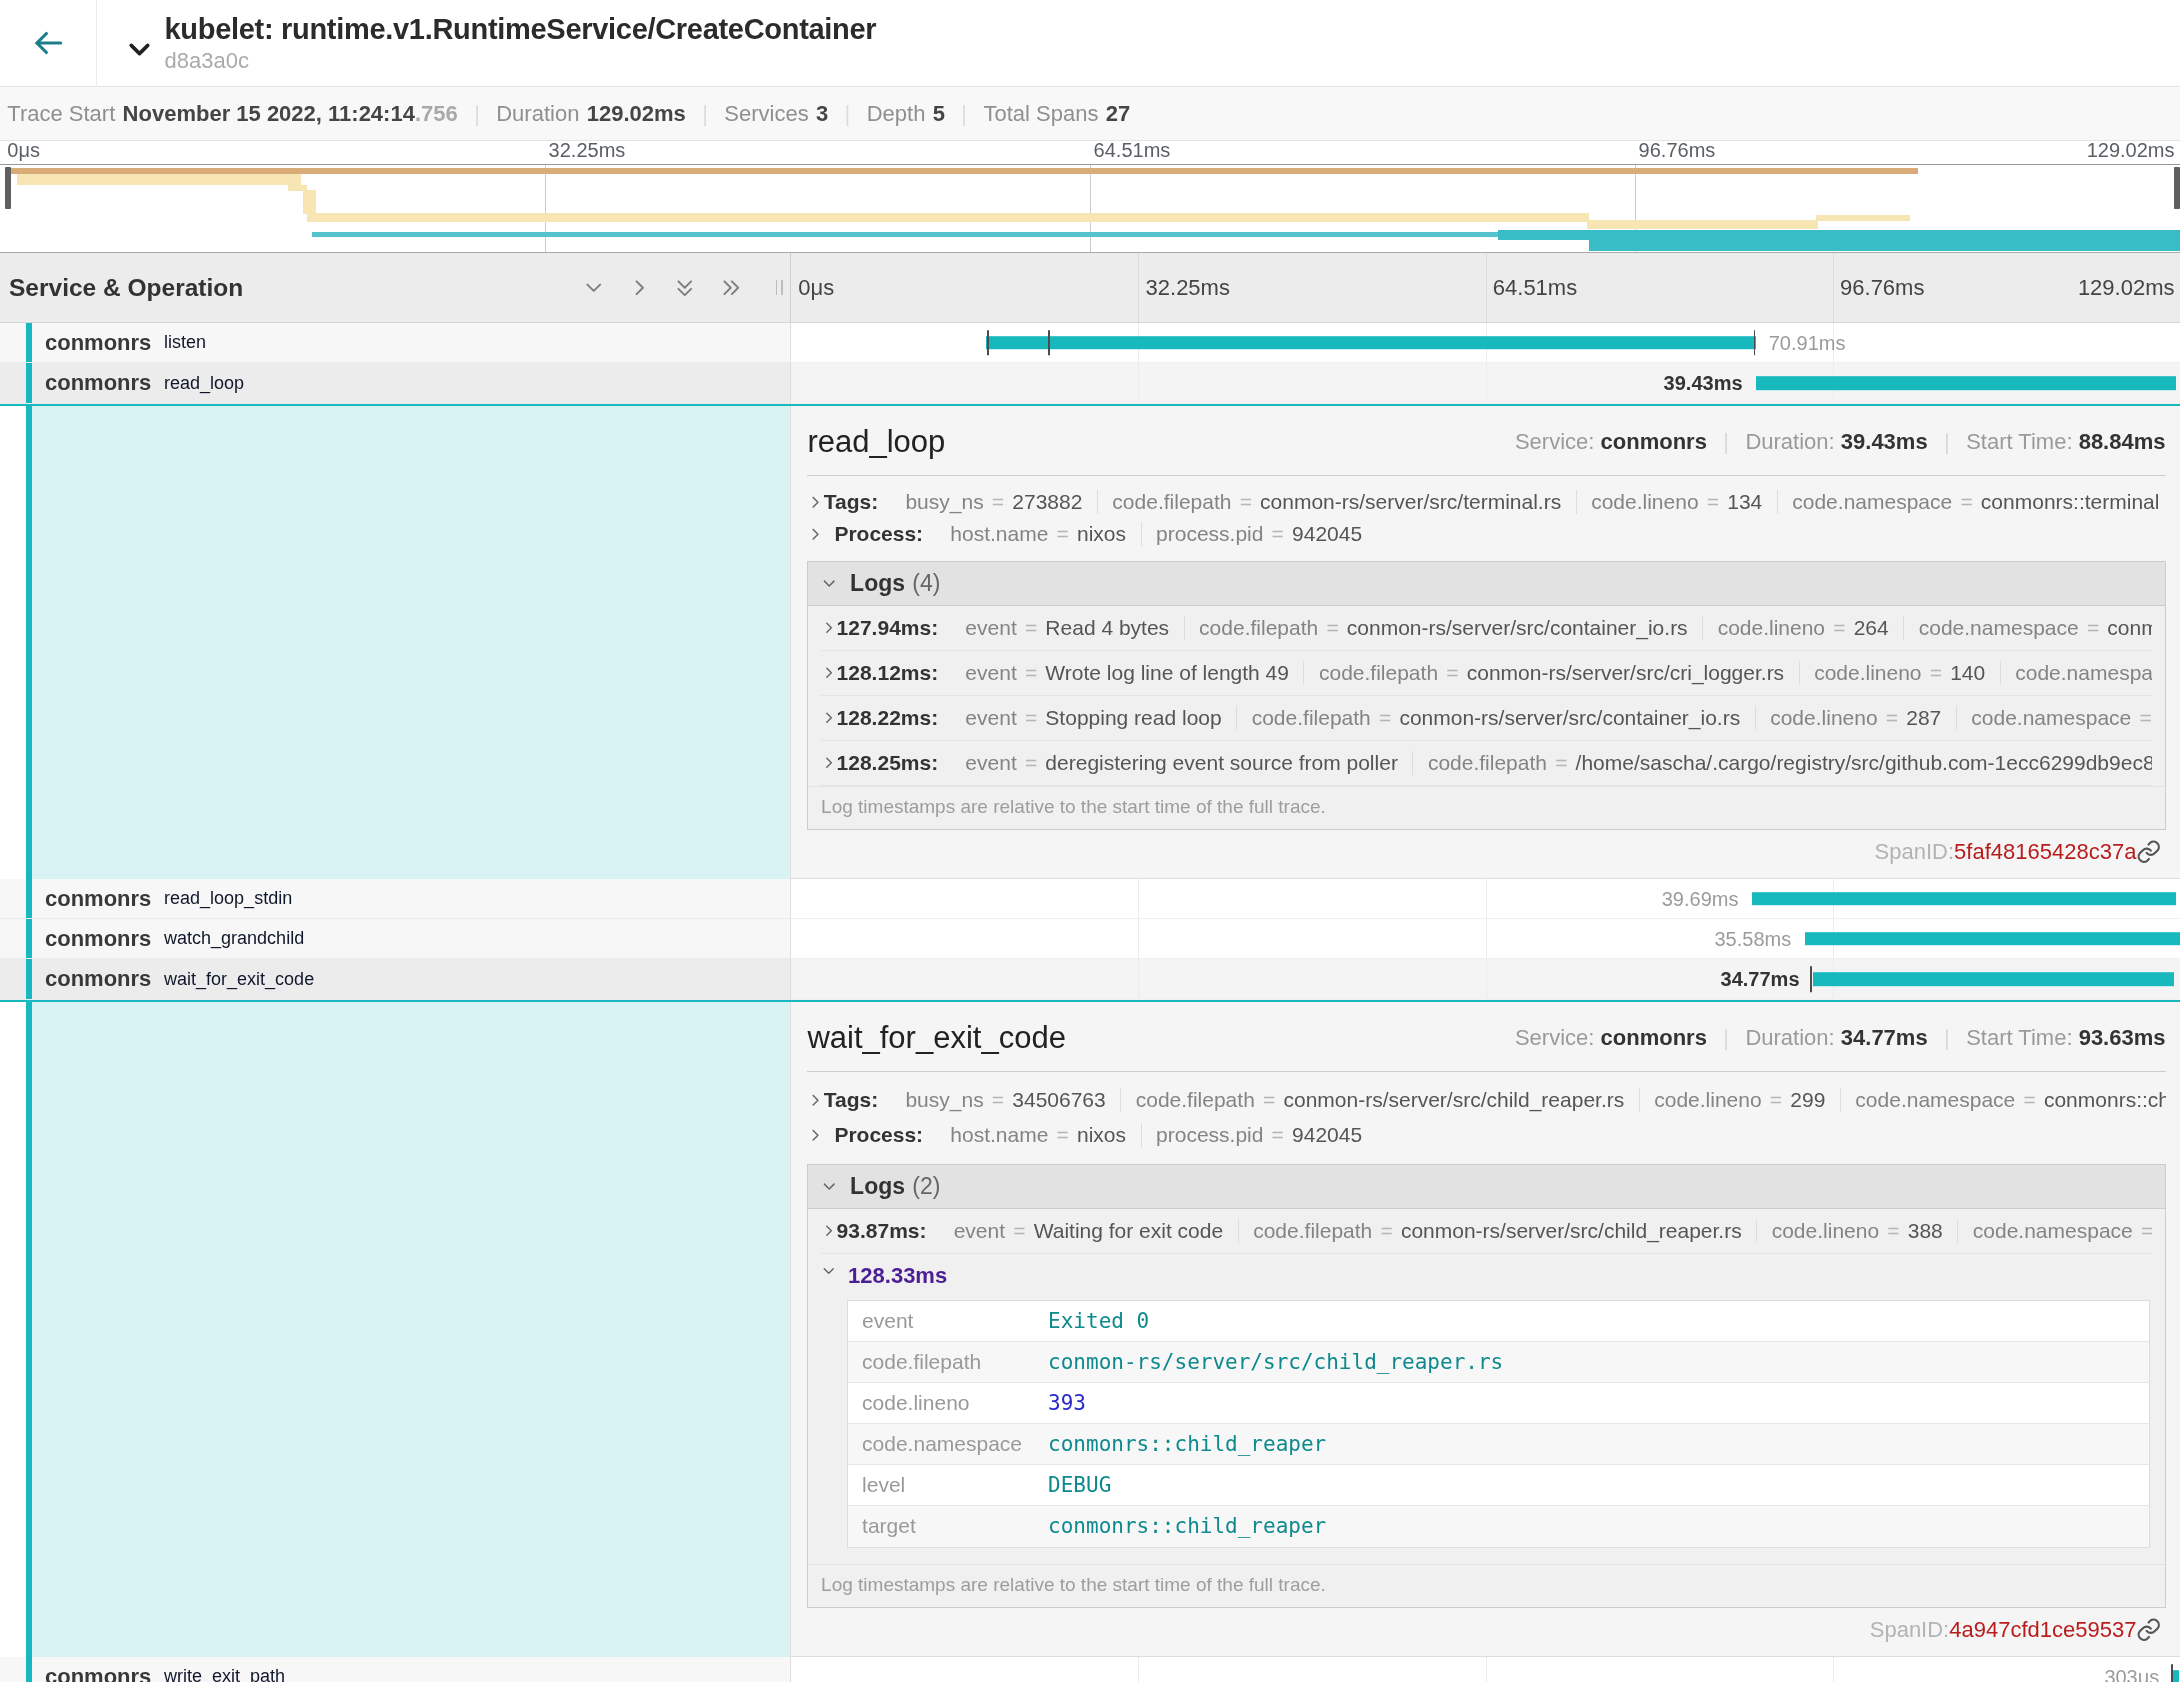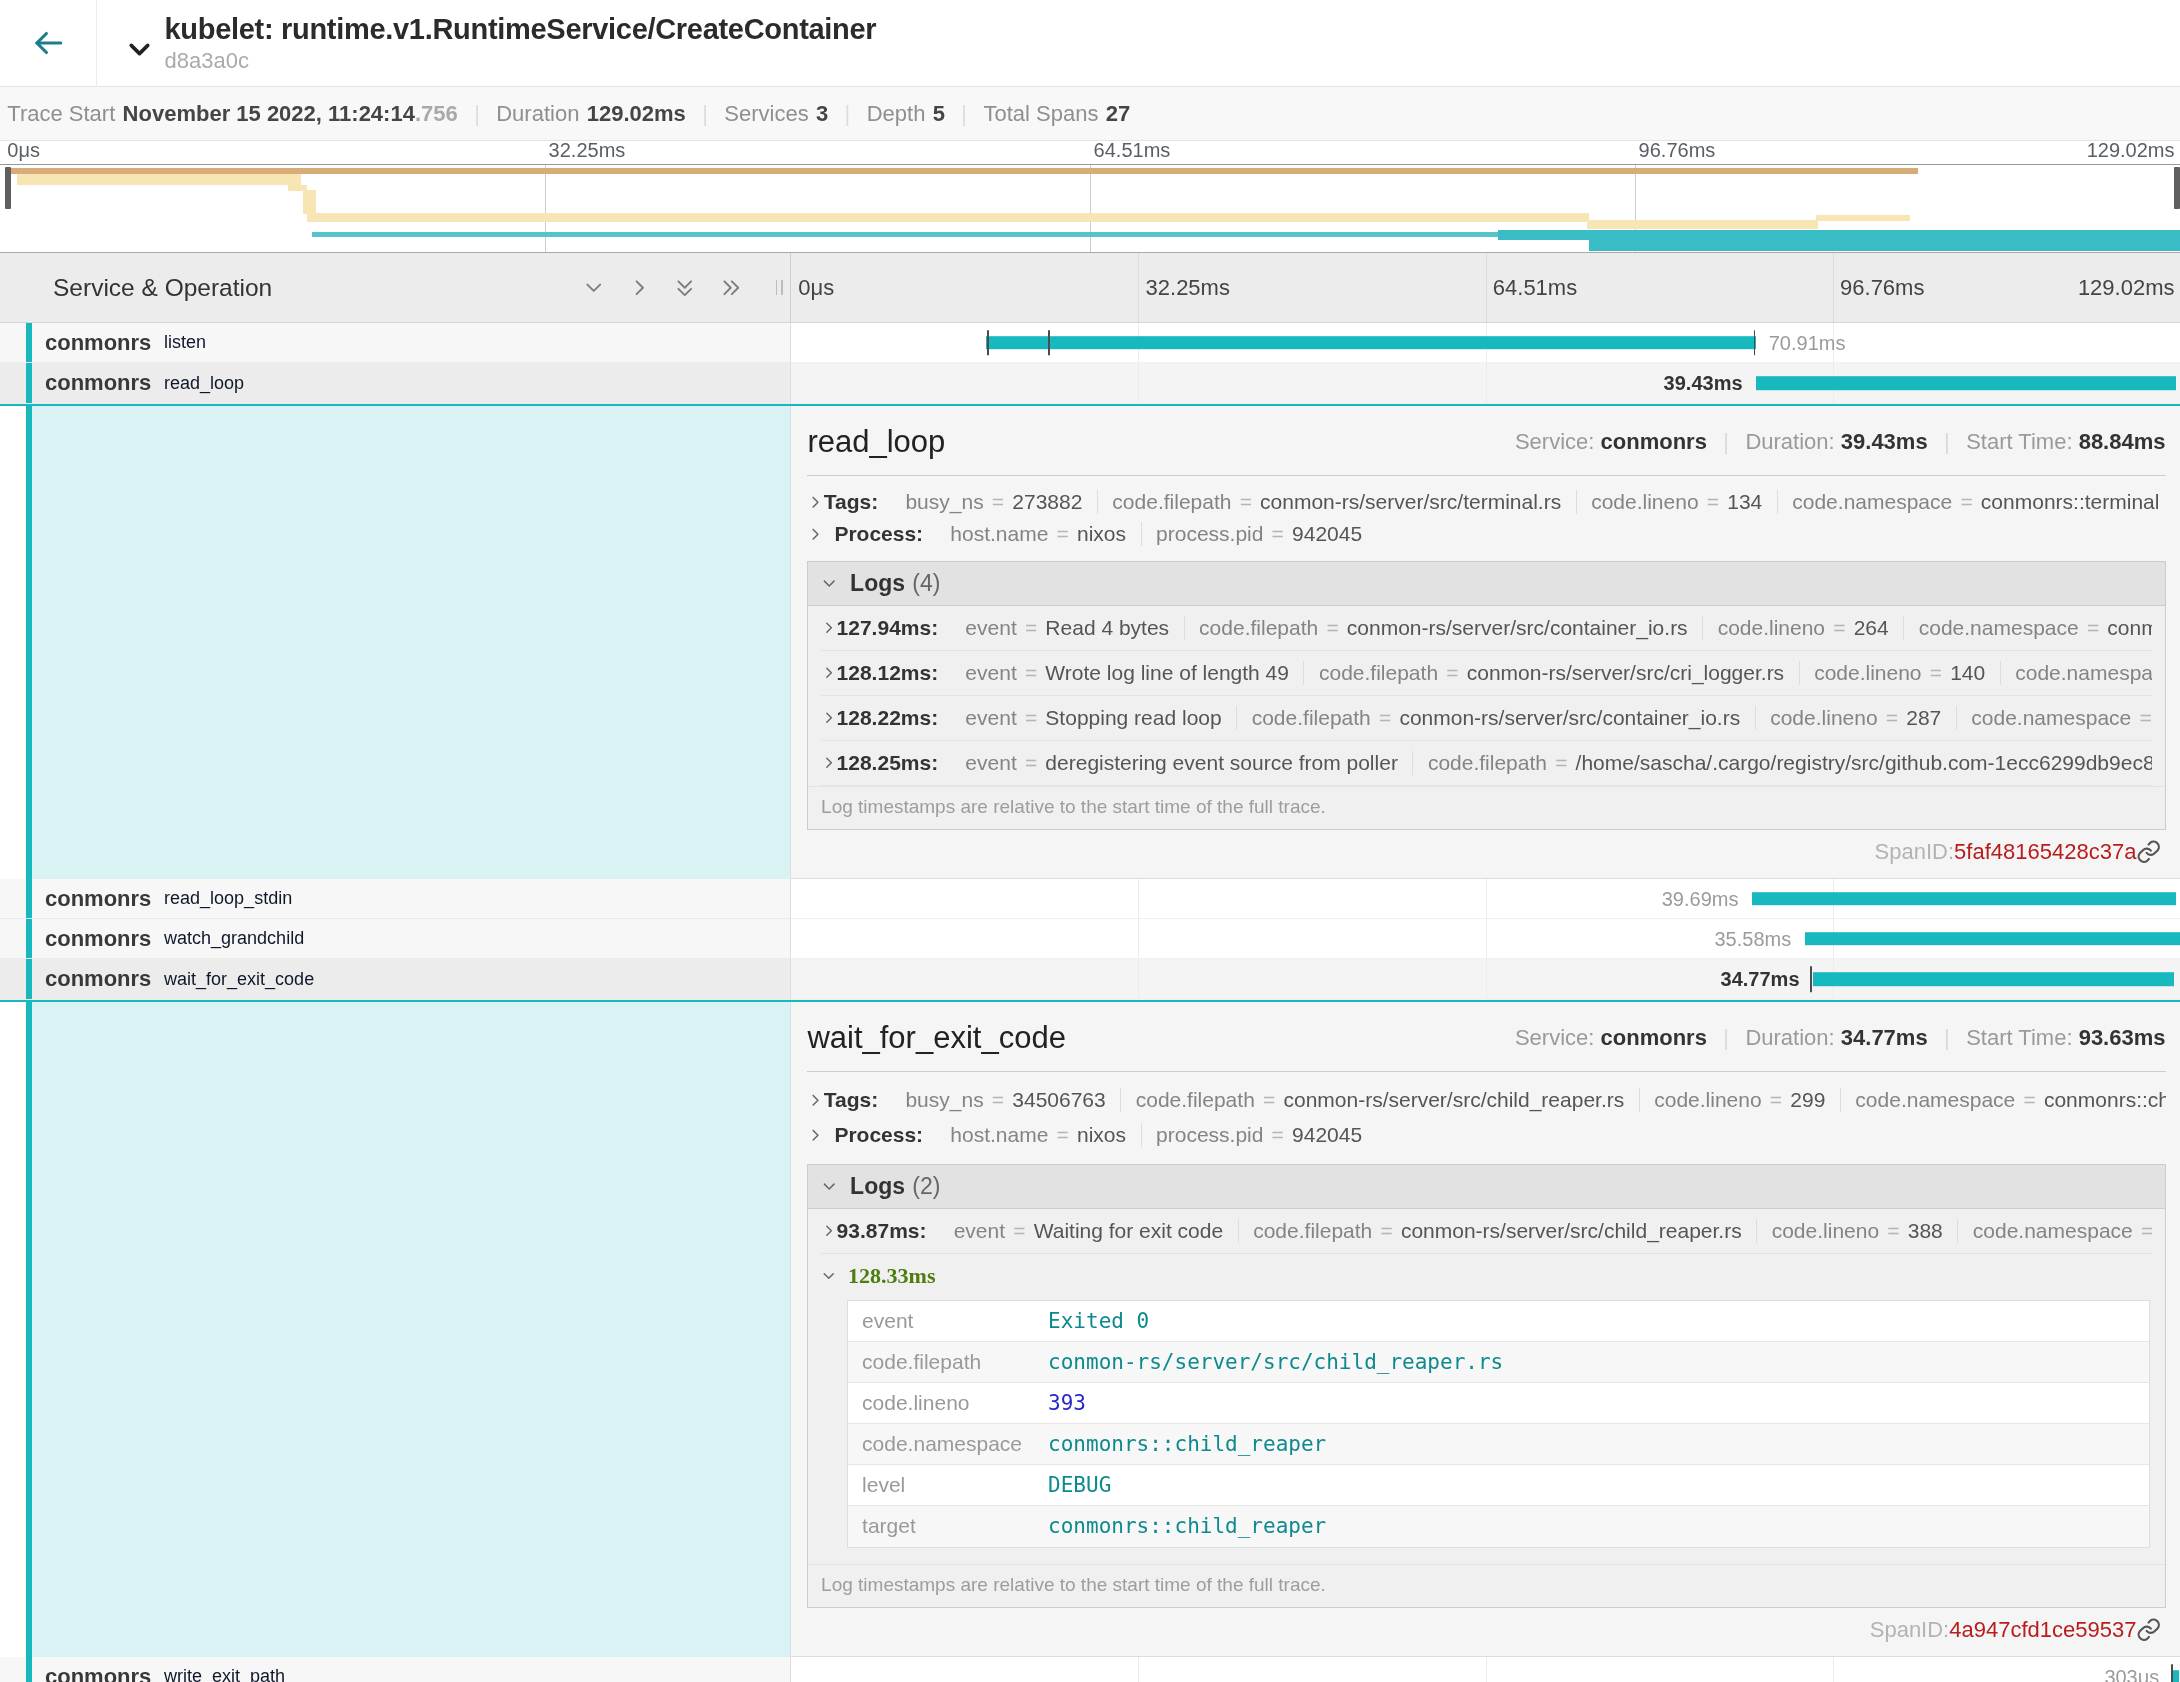--- a/index.html
+++ b/index.html
@@ -42,21 +42,21 @@
   .mm-axis span { position:absolute; bottom:1.8px; }
   .mm-canvas { height:89px; position:relative; border-top:0.9px solid #999; border-bottom:0.9px solid #aaa; background:#fff; }
   .mm-canvas .vline { position:absolute; top:0; bottom:0; width:0.9px; background:#ccc; }
   .mm-bar { position:absolute; }
   .mm-handle { position:absolute; width:6.4px; height:42px; top:1.8px; background:#5f5f5f; border-radius:0.9px; }
 
   
   .tl-header { height:70px; background:#ececec; border-bottom:0.9px solid #d6d6d6; display:flex; }
   .tlh-left { width:791px; position:relative; border-right:0.9px solid #cfcfcf;
     display:flex; align-items:center; padding-left:9px; }
-  .tlh-title { font-size:24.5px; font-weight:normal; color:#333;margin-left:44px; }
+  .tlh-title { font-size:24.5px; font-weight:bold; color:#333; }
   .soc-icons { position:absolute; right:47px; display:flex; gap:20px; align-items:center; }
   .soc-icons svg { cursor:pointer; display:block; }
   .col-drag { position:absolute; right:7.3px; display:flex; gap:3.6px; }
   .col-drag i { width:1.8px; height:14.5px; background:#bdbdbd; display:block; }
   .tlh-right { flex:1; position:relative; font-size:22px; color:#444; }
   .tlh-right .tick-label { position:absolute; top:50%; transform:translateY(-50%); }
   .vlines i { position:absolute; top:0; bottom:0; width:0.9px; background:#dcdcdc; }
   .vlines i:nth-child(1){left:25%;} .vlines i:nth-child(2){left:50%;} .vlines i:nth-child(3){left:75%;}
 
   
@@ -103,21 +103,21 @@
   .logs-head { background:#e2e2e2; border-bottom:0.9px solid #ccc; padding:8.2px 12.7px;
     display:flex; align-items:center; font-size:23px; cursor:pointer; }
   .logs-head .tgl { width:29px; display:flex; }
   .logs-head b { color:#333; margin-right:7.3px; }
   .logs-head .cnt { color:#666; }
   .log-entry { margin:0 12.7px; padding:10px 0; border-bottom:0.9px solid #e4e4e4;
     display:flex; align-items:center; white-space:nowrap; overflow:hidden; font-size:21px; cursor:pointer; }
   .log-entry .tgl { width:27px; display:flex; }
   .log-ts { font-weight:bold; color:#333; margin-right:12.7px; }
   .log-sub { margin:0 12.7px; padding:9px 0 3.6px; font-size:22px; }
-  .log-sub .hd { display:flex; align-items:center; font-weight:bold; color:#4d7c0f; cursor:pointer;font-family:Liberation Serif, serif; }
+  .log-sub .hd { display:flex; align-items:flex-start; font-weight:bold; color:#4c1d95; cursor:pointer; }
   .log-sub .hd .tgl { width:27px; display:flex; }
   .kvtable { margin:11px 1.8px 12.7px 25.5px; background:#fff; border:0.9px solid #ddd; }
   .kvtable .trow { display:flex; align-items:center; height:41px; padding:0 14.5px;
     border-bottom:0.9px solid #e6e6e6; font-size:21px; white-space:nowrap; }
   .kvtable .trow:last-child { border-bottom:none; }
   .kvtable .trow:nth-child(even) { background:#f7f7f7; }
   .kvtable .tk { width:186px; color:#999; flex:none; }
   .kvtable .tv { font-family:"DejaVu Sans Mono", monospace; color:#0e8a8e; }
   .kvtable .tv.blue { color:#2727cc; }
   .logs-note { padding:9px 12.7px 11px; color:#9d9d9d; font-size:19px; border-top:0.9px solid #e4e4e4; }

